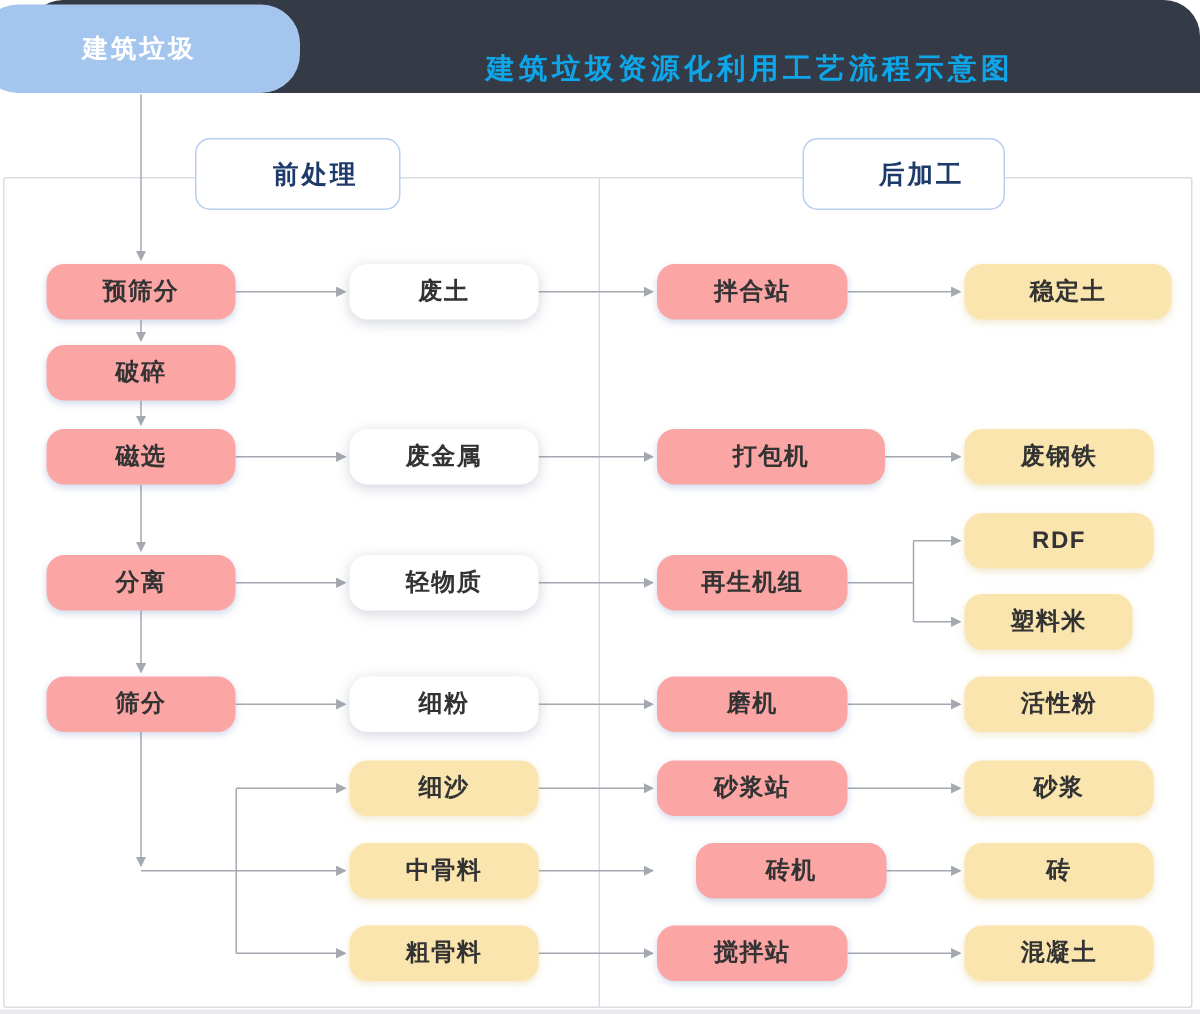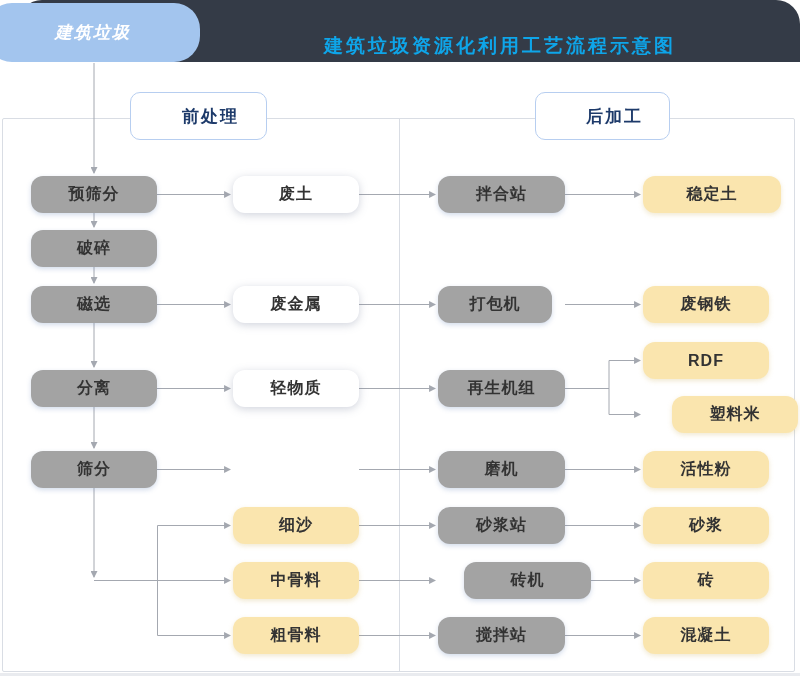--- a/index.html
+++ b/index.html
@@ -18,21 +18,21 @@
     padding-left:182px;box-sizing:border-box;
   }
   .header-title{
     color:#0ea5e9;font-size:19px;font-weight:bold;letter-spacing:3px;margin-top:30px;
   }
   .source-tab{
     position:absolute;left:-14px;top:3px;width:214px;height:59px;
     background:#a3c5ee;border-radius:26px;z-index:4;
     display:flex;align-items:center;justify-content:center;
   }
-  .source-tab span{color:#ffffff;font-size:17px;font-weight:bold;letter-spacing:2px;font-style:italic;}
+  .source-tab span{color:#ffffff;font-size:17px;font-weight:bold;letter-spacing:2px;}
 
   
   .flow-panel{
     position:absolute;left:2px;top:118px;width:793px;height:554px;
     border:1px solid #d9dde4;border-radius:2px;background:#ffffff;
     box-sizing:border-box;z-index:0;
   }
   .section-divider{
     position:absolute;left:399px;top:119px;width:1px;height:552px;
     background:#d9dde4;z-index:0;
@@ -57,21 +57,21 @@
   
   .flow-connectors{position:absolute;left:0;top:0;z-index:1;pointer-events:none;}
 
   
   .flow-nodes{position:absolute;inset:0;z-index:2;pointer-events:none;}
   .node{
     position:absolute;display:flex;align-items:center;justify-content:center;
     border-radius:12px;font-size:16px;font-weight:bold;color:#333333;
     letter-spacing:1px;box-sizing:border-box;
   }
-  .node.process{background:#a3a3a3;box-shadow:0 2px 5px rgba(110,140,190,.30);}
+  .node.process{background:#fca5a5;box-shadow:0 2px 5px rgba(110,140,190,.30);}
   .node.material{background:#ffffff;box-shadow:0 2px 9px rgba(120,130,155,.35);}
   .node.product{background:#fae5ae;box-shadow:0 2px 5px rgba(205,175,95,.28);}
 </style>
 </head>
 <body>
 
 <div class="stage">
 
   <div class="header-bar">
     <span class="header-title">建筑垃圾资源化利用工艺流程示意图</span>
@@ -134,33 +134,34 @@
 
   <div class="flow-nodes" id="flow-nodes">
       <div class="node process" style="left: 31px; top: 176px; width: 126px; height: 37px;">预筛分</div>
       <div class="node process" style="left: 31px; top: 230px; width: 126px; height: 37px;">破碎</div>
       <div class="node process" style="left: 31px; top: 286px; width: 126px; height: 37px;">磁选</div>
       <div class="node process" style="left: 31px; top: 370px; width: 126px; height: 37px;">分离</div>
       <div class="node process" style="left: 31px; top: 451px; width: 126px; height: 37px;">筛分</div>
       <div class="node material" style="left: 233px; top: 286px; width: 126px; height: 37px;">废金属</div>
       <div class="node material" style="left: 233px; top: 176px; width: 126px; height: 37px;">废土</div>
       <div class="node material" style="left: 233px; top: 370px; width: 126px; height: 37px;">轻物质</div>
+      <div class="node material" style="left: 233px; top: 451px; width: 126px; height: 37px;">细粉</div>
       <div class="node product" style="left: 233px; top: 507px; width: 126px; height: 37px;">细沙</div>
       <div class="node product" style="left: 233px; top: 562px; width: 126px; height: 37px;">中骨料</div>
       <div class="node product" style="left: 233px; top: 617px; width: 126px; height: 37px;">粗骨料</div>
       <div class="node process" style="left: 438px; top: 176px; width: 127px; height: 37px;">拌合站</div>
-      <div class="node process" style="left: 438px; top: 286px; width: 114px; height: 37px;">打包机</div>
+      <div class="node process" style="left: 438px; top: 286px; width: 152px; height: 37px;">打包机</div>
       <div class="node process" style="left: 438px; top: 370px; width: 127px; height: 37px;">再生机组</div>
       <div class="node process" style="left: 438px; top: 451px; width: 127px; height: 37px;">磨机</div>
       <div class="node process" style="left: 438px; top: 507px; width: 127px; height: 37px;">砂浆站</div>
       <div class="node process" style="left: 464px; top: 562px; width: 127px; height: 37px;">砖机</div>
       <div class="node process" style="left: 438px; top: 617px; width: 127px; height: 37px;">搅拌站</div>
       <div class="node product" style="left: 643px; top: 176px; width: 138px; height: 37px;">稳定土</div>
       <div class="node product" style="left: 643px; top: 286px; width: 126px; height: 37px;">废钢铁</div>
       <div class="node product" style="left: 643px; top: 342px; width: 126px; height: 37px;">RDF</div>
-      <div class="node product" style="left: 643px; top: 396px; width: 126px; height: 37px; margin-left: 29px;">塑料米</div>
+      <div class="node product" style="left: 643px; top: 396px; width: 112px; height: 37px;">塑料米</div>
       <div class="node product" style="left: 643px; top: 451px; width: 126px; height: 37px;">活性粉</div>
       <div class="node product" style="left: 643px; top: 507px; width: 126px; height: 37px;">砂浆</div>
       <div class="node product" style="left: 643px; top: 562px; width: 126px; height: 37px;">砖</div>
       <div class="node product" style="left: 643px; top: 617px; width: 126px; height: 37px;">混凝土</div>
     </div>
 
 </div>
 
 </body></html>

